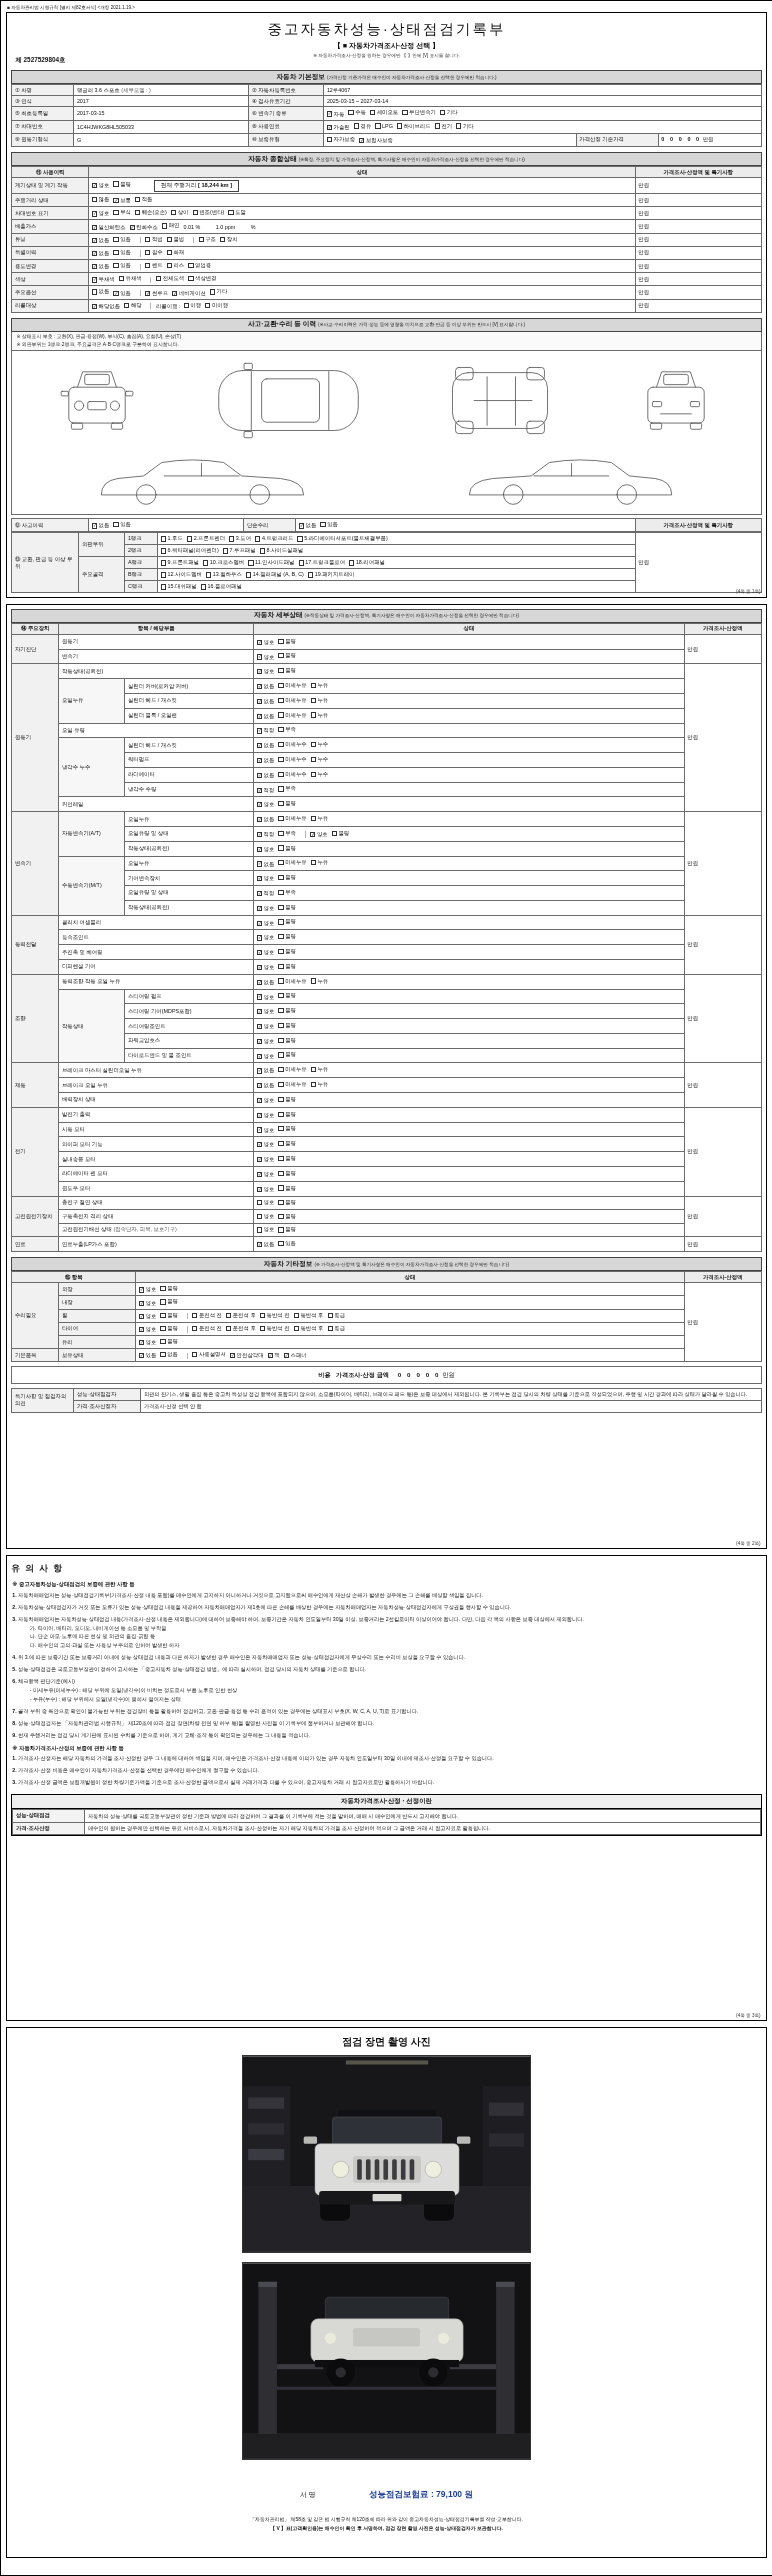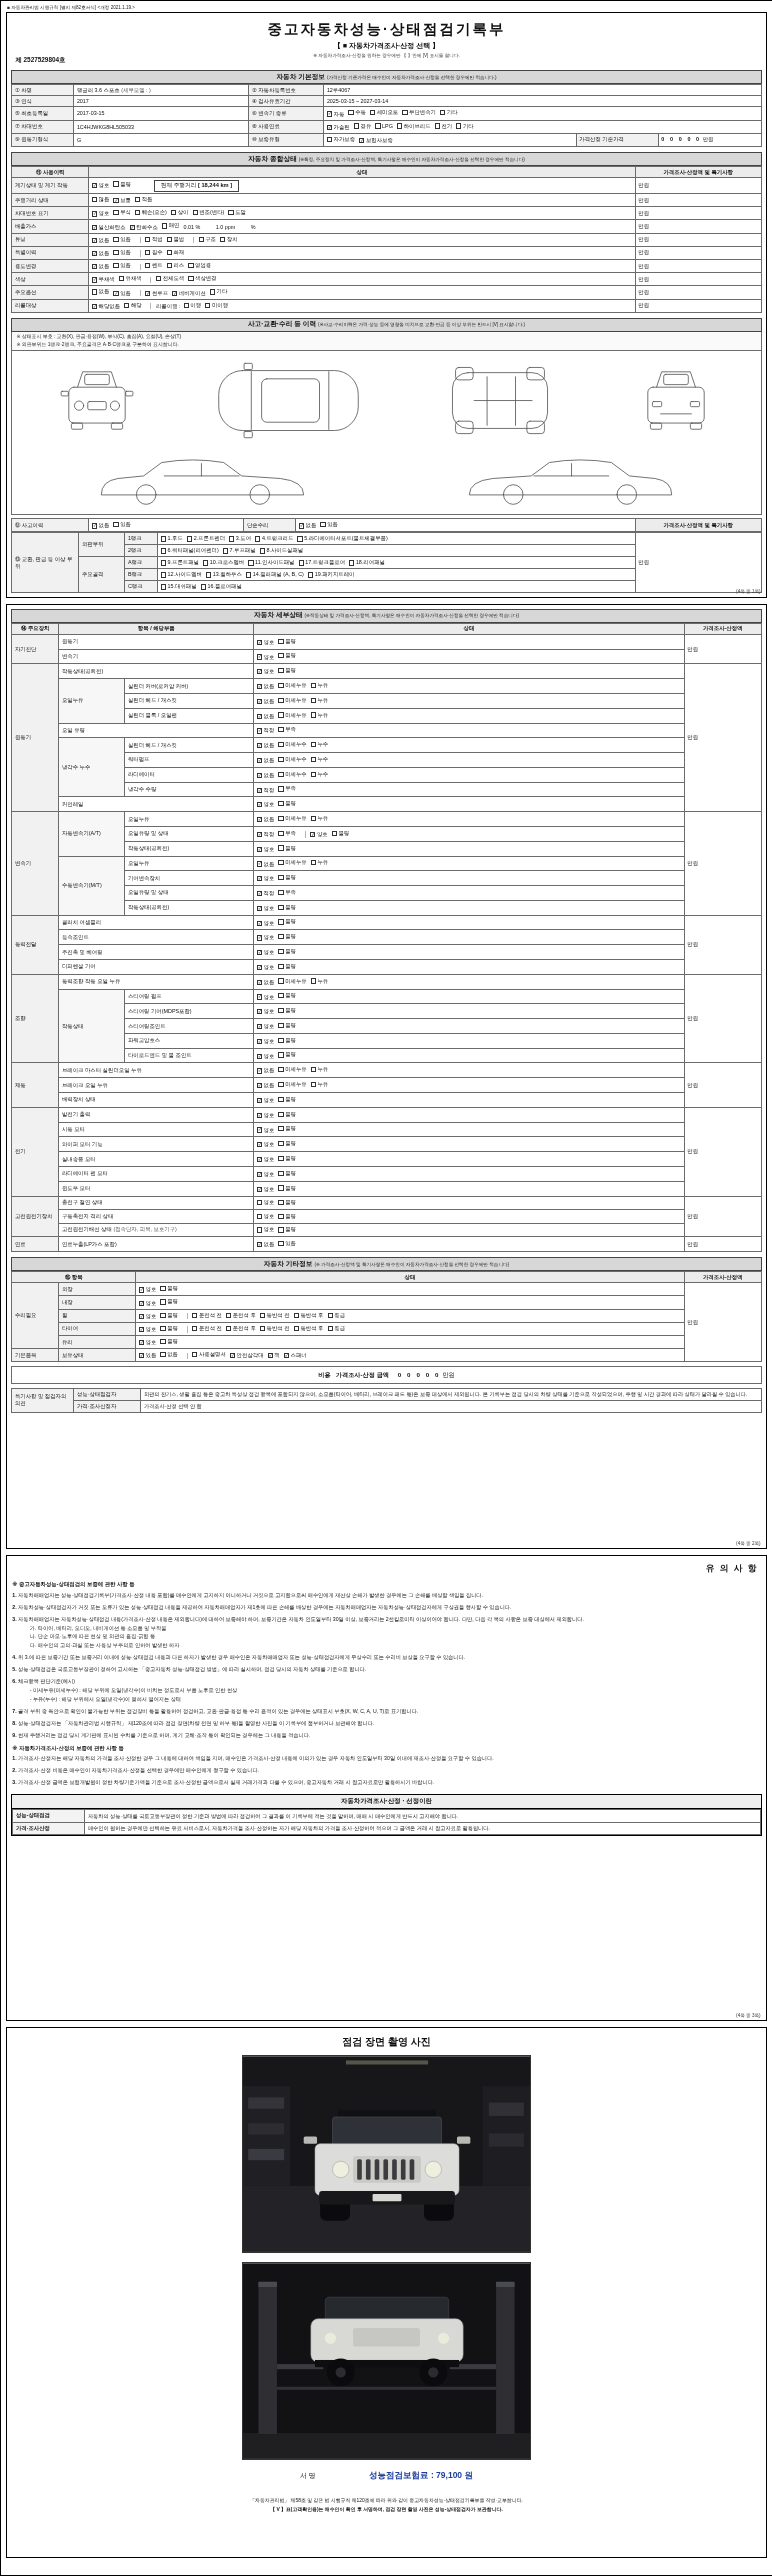--- a/index.html
+++ b/index.html
@@ -6,21 +6,21 @@
   html,body{background:#fff}
   body{width:773px;font-family:"Liberation Sans","DejaVu Sans",sans-serif;color:#111}
   .page{width:773px;height:2576px;border:0.5px solid #000;padding:3.1px 5.2px;position:relative;overflow:hidden;background:#fff}
   .formref{font-size:4.6px;color:#222;margin:0.5px 0 2.1px 1px}
   .box{border:0.5px solid #000;background:#fff;padding:3.1px 4.1px;margin-bottom:6.2px;position:relative}
   .box1{min-height:541px}
   .box2{min-height:945px}
   .box3{min-height:466px}
   .box4{min-height:531px}
   .hdr{position:relative;text-align:center;padding:4.1px 0 7.2px}
-  .doc-title{font-size:14.4px;font-weight:bold;letter-spacing:2.1px}
+  .doc-title{font-size:14.4px;font-weight:normal;letter-spacing:2.1px}
   .doc-sub{font-size:7px;font-weight:bold;margin-top:2.6px}
   .doc-note{font-size:4.6px;color:#333;margin-top:1.5px}
   .doc-no{position:absolute;left:4.1px;bottom:0;font-size:6.4px;font-weight:bold}
   .secbar{background:#d7d7d7;border:0.5px solid #444;text-align:center;font-size:6.7px;font-weight:bold;padding:1.5px 0;margin-top:5.2px}
   .secnote{font-size:4.6px;font-weight:normal;color:#222}
   table.t{width:100%;border-collapse:collapse;font-size:5.4px;background:#fff}
   .t td,.t th{border:0.5px solid #6b6b6b;padding:1.5px 2.6px;vertical-align:middle;text-align:left}
   .t th{background:#ececec;text-align:center;font-weight:bold}
   .lbl{background:#f1f1f1;text-align:center}
   .dim{color:#555}
@@ -46,32 +46,32 @@
   .legend{font-size:4.9px;color:#222;border:0.5px solid #6b6b6b;border-top:none;padding:1.5px 4.1px;line-height:1.5;background:#fafafa}
   .diagrams{border:0.5px solid #6b6b6b;border-top:none;padding:5.2px 7.2px;background:#fff}
   .drow{display:flex;justify-content:space-around;align-items:center;flex-wrap:nowrap}
   .diag svg{stroke:#555;fill:none;stroke-width:1.6;stroke-linejoin:round;stroke-linecap:round}
   .cost-t .cost-cell{text-align:center;padding:3.1px;font-size:6.2px}
   .cost-val{letter-spacing:2.1px;font-weight:bold}
   .oplbl{width:62px}
   .opname{width:67px}
   .optext{font-size:5.2px;line-height:1.55;padding:3.1px 4.1px}
   .marker{position:absolute;right:5.2px;bottom:2.1px;font-size:4.6px;color:#333}
-  .notice-title{font-size:8.8px;font-weight:bold;text-align:right;letter-spacing:5.2px;margin:4.1px 0 6.2px}
+  .notice-title{font-size:8.8px;font-weight:bold;text-align:left;letter-spacing:5.2px;margin:4.1px 0 6.2px}
   .notice-sub{font-weight:bold;font-size:5.4px;margin:5.2px 1px 2.6px}
   .nitem{font-size:5.2px;line-height:1.7;margin:0 1px 3.1px;padding-left:8.2px;text-indent:-8.2px;color:#111}
   .nno{font-weight:bold;margin-right:1.5px}
   .nsub{text-indent:0;padding-left:9.3px;color:#222}
   .final-box{border:0.8px solid #000;margin-top:7.2px}
   .final-title{text-align:center;font-weight:bold;font-size:6.4px;padding:2.1px;border-bottom:0.5px solid #000;background:#efefef}
   .flabel{width:72px;background:#f3f3f3;text-align:center;font-weight:bold}
   .ftext{font-size:5.2px;line-height:1.6;padding:3.1px 5.2px}
   .photos-title{text-align:center;font-weight:bold;font-size:10px;margin:4.1px 0 6.2px}
   .photo{width:289px;margin:0 auto 8.2px;border:0.5px solid #333;line-height:0}
-  .sign-row{margin-top:10px;display:flex;align-items:center;justify-content:center;gap:52px}
+  .sign-row{margin-top:29px;display:flex;align-items:center;justify-content:center;gap:52px}
   .sign-label{font-size:7px;letter-spacing:1.5px}
   .premium{font-size:8.5px;font-weight:bold;color:#1c3f9e}
   .footer{margin-top:15.5px;text-align:center;font-size:4.9px;line-height:1.8;color:#111}
   .f2{font-weight:bold}
 </style>
 </head>
 <body>
 
 <div class="page">
   <div class="formref">■ 자동차관리법 시행규칙 [별지 제82호서식] &lt;개정 2021.1.19.&gt;</div>

